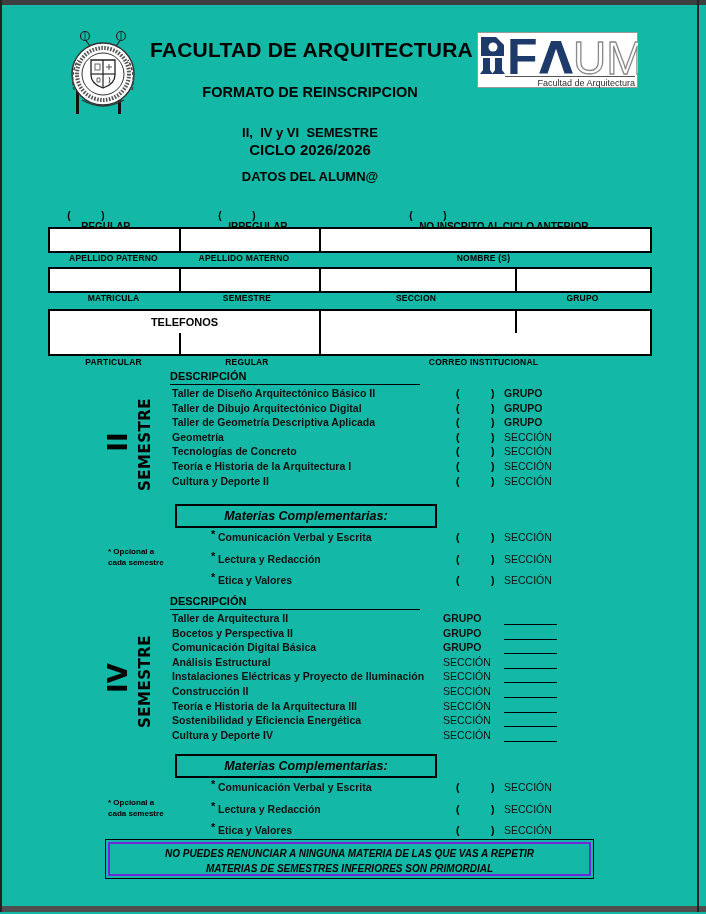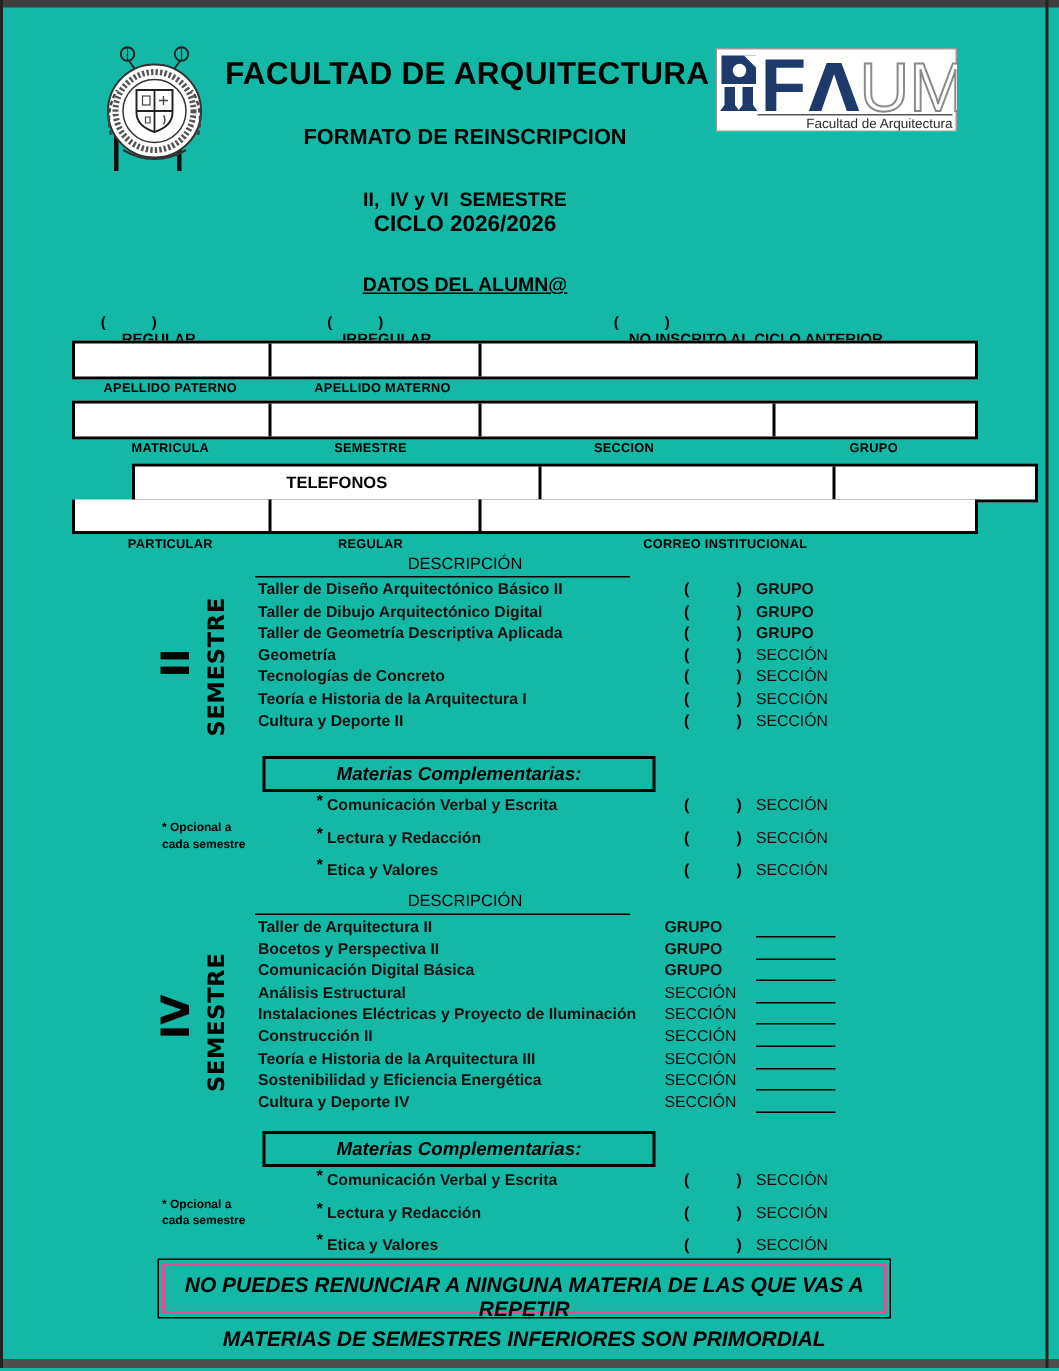--- a/index.html
+++ b/index.html
@@ -8,42 +8,42 @@
   .abs{position:absolute;}
   .bar{position:absolute;left:0;width:706px;background:#3f3f3f;}
   .edge{position:absolute;top:0;height:912px;background:#222;}
   .hdrline{position:absolute;left:90px;width:440px;text-align:center;font-weight:bold;white-space:pre;}
   .chk{position:absolute;top:199px;font-size:10px;font-weight:bold;white-space:pre;}
   .cparen{letter-spacing:2px;white-space:pre;}
   .rowbox{position:absolute;border:2px solid #000;background:#fff;}
   .vline{position:absolute;top:0;bottom:0;width:2px;background:#000;}
   .cell{position:absolute;top:0;height:100%;}
   .flabel{position:absolute;font-size:8.5px;font-weight:bold;text-align:center;letter-spacing:.2px;}
-  .deschdr{position:absolute;width:280px;text-align:center;font-weight:normal;font-size:11px;}
+  .deschdr{position:absolute;width:280px;font-weight:bold;font-size:11px;}
   .descline{position:absolute;width:250px;border-top:1.6px solid #000;}
   .subjects{position:absolute;left:172px;width:420px;}
   .srow{position:relative;height:14.6px;font-size:10.5px;}
   .srow4{position:relative;height:14.6px;font-size:10.5px;}
   .crow{position:relative;height:21.5px;font-size:10.5px;}
   .sname{position:absolute;left:0;top:0;font-weight:bold;color:#111;white-space:nowrap;}
   .parens{position:absolute;left:284px;top:0;font-weight:bold;letter-spacing:2px;white-space:pre;}
   .slot{position:absolute;left:332px;top:0;color:#111;}
   .slot.bold{font-weight:bold;}
   .slot4{position:absolute;left:271px;top:0;color:#111;}
   .slot4.bold{font-weight:bold;}
   .blank{position:absolute;left:332px;top:1px;width:53px;height:11px;border-bottom:1.3px solid #000;}
   .ast{position:absolute;left:39px;top:-3px;font-weight:bold;font-size:11px;}
   .cname{position:absolute;left:46px;top:0;font-weight:bold;color:#111;white-space:nowrap;}
   .mcbox{position:absolute;left:175px;width:258px;height:20px;border:2.5px solid #000;
          text-align:center;font-weight:bold;font-style:italic;font-size:12.5px;line-height:20px;}
   .optnote{position:absolute;left:108px;width:72px;text-align:left;font-size:8px;font-weight:bold;line-height:11px;}
   .vsem{position:absolute;text-align:center;font-family:"DejaVu Sans",sans-serif;font-weight:bold;transform:rotate(-90deg);}
   .warnouter{position:absolute;left:105px;top:839px;width:483px;height:34px;border:1.5px solid #000;padding:2px;}
-  .warninner{width:100%;height:100%;border:2px solid #ec4899;box-sizing:border-box;text-align:center;
-             font-weight:bold;font-style:italic;font-size:14px;}
+  .warninner{width:100%;height:100%;border:2px solid #6d28d9;box-sizing:border-box;text-align:center;
+             font-weight:bold;font-style:italic;font-size:10px;}
   .warninner div{margin-top:4px;}
 </style>
 </head>
 <body>
 
 <div class="page">
 
   <div class="bar" style="top:0;height:4.5px;"></div>
   <div class="bar" style="top:906px;height:6px;background:#4e4e4e;"></div>
   <div class="edge" style="left:0;width:1.5px;"></div>
@@ -89,21 +89,21 @@
     <text x="30" y="42" font-family="Liberation Sans, sans-serif" font-size="50" font-weight="bold" fill="#1d3a6b">F</text>
     <text x="62" y="42" font-family="DejaVu Sans, sans-serif" font-size="44" font-weight="bold" fill="#1d3a6b">Λ</text>
     <text x="96" y="42" font-family="Liberation Sans, sans-serif" font-size="46" fill="#fff" stroke="#8a8a8a" stroke-width="1.3">UM</text>
     <line x1="28" y1="44.5" x2="158" y2="44.5" stroke="#555" stroke-width="1"></line>
     <text x="158" y="53.5" text-anchor="end" font-family="Liberation Sans, sans-serif" font-size="9" fill="#2b2b2b">Facultad de Arquitectura</text>
   </svg>
 
   <div class="hdrline" style="top:84px;font-size:14.5px;">FORMATO DE REINSCRIPCION</div>
   <div class="hdrline" style="top:125px;font-size:13px;">II,  IV y VI  SEMESTRE</div>
   <div class="hdrline" style="top:141px;font-size:15px;">CICLO 2026/2026</div>
-  <div class="hdrline" style="top:182px;font-size:13px;text-decoration:underline;">DATOS DEL ALUMN@</div>
+  <div class="hdrline" style="top:169px;font-size:13px;">DATOS DEL ALUMN@</div>
 
   <div class="chk" style="left:56px;">
     <span class="cparen">(      )</span>
     <span style="margin-left:14px;">REGULAR</span>
   </div>
   <div class="chk" style="left:207px;">
     <span class="cparen">(      )</span>
     <span style="margin-left:10px;">IRREGULAR</span>
   </div>
   <div class="chk" style="left:398px;">
@@ -112,37 +112,38 @@
   </div>
 
   <div class="rowbox" style="left:48px;top:227px;width:600px;height:22px;">
     <div class="vline" style="left:129px;"></div>
     <div class="vline" style="left:269px;"></div>
     <div class="cell" style="left:0;width:129px;"></div>
     <div class="cell" style="left:131px;width:138px;"></div>
     <div class="cell" style="left:271px;width:329px;"></div>
   </div>
   <div class="flabel" style="left:48px;top:253px;width:131px;">APELLIDO PATERNO</div>
-  <div class="flabel" style="left:185px;top:253px;width:140px;">APELLIDO MATERNO</div>
+  <div class="flabel" style="left:174px;top:253px;width:140px;">APELLIDO MATERNO</div>
+  <div class="flabel" style="left:317px;top:253px;width:333px;">NOMBRE (S)</div>
 
   <div class="rowbox" style="left:48px;top:267px;width:600px;height:22px;">
     <div class="vline" style="left:129px;"></div>
     <div class="vline" style="left:269px;"></div>
     <div class="vline" style="left:465px;"></div>
     <div class="cell" style="left:0;width:129px;"></div>
     <div class="cell" style="left:131px;width:138px;"></div>
     <div class="cell" style="left:271px;width:194px;"></div>
     <div class="cell" style="left:467px;width:133px;"></div>
   </div>
   <div class="flabel" style="left:48px;top:293px;width:131px;">MATRICULA</div>
   <div class="flabel" style="left:177px;top:293px;width:140px;">SEMESTRE</div>
   <div class="flabel" style="left:317px;top:293px;width:198px;">SECCION</div>
   <div class="flabel" style="left:515px;top:293px;width:135px;">GRUPO</div>
 
-  <div class="rowbox" style="left:48px;top:309px;width:600px;height:22px;margin-left:40px;">
+  <div class="rowbox" style="left:48px;top:309px;width:600px;height:22px;">
     <div class="vline" style="left:269px;"></div>
     <div class="vline" style="left:465px;"></div>
     <div class="cell" style="left:0;width:269px;text-align:center;line-height:22px;font-size:11px;font-weight:bold;">TELEFONOS</div>
     <div class="cell" style="left:271px;width:194px;"></div>
     <div class="cell" style="left:467px;width:133px;"></div>
   </div>
   <div class="rowbox" style="left:48px;top:333px;width:600px;height:21px;border-top:none;">
     <div class="vline" style="left:129px;"></div>
     <div class="vline" style="left:269px;"></div>
     <div class="cell" style="left:0;width:129px;"></div>

